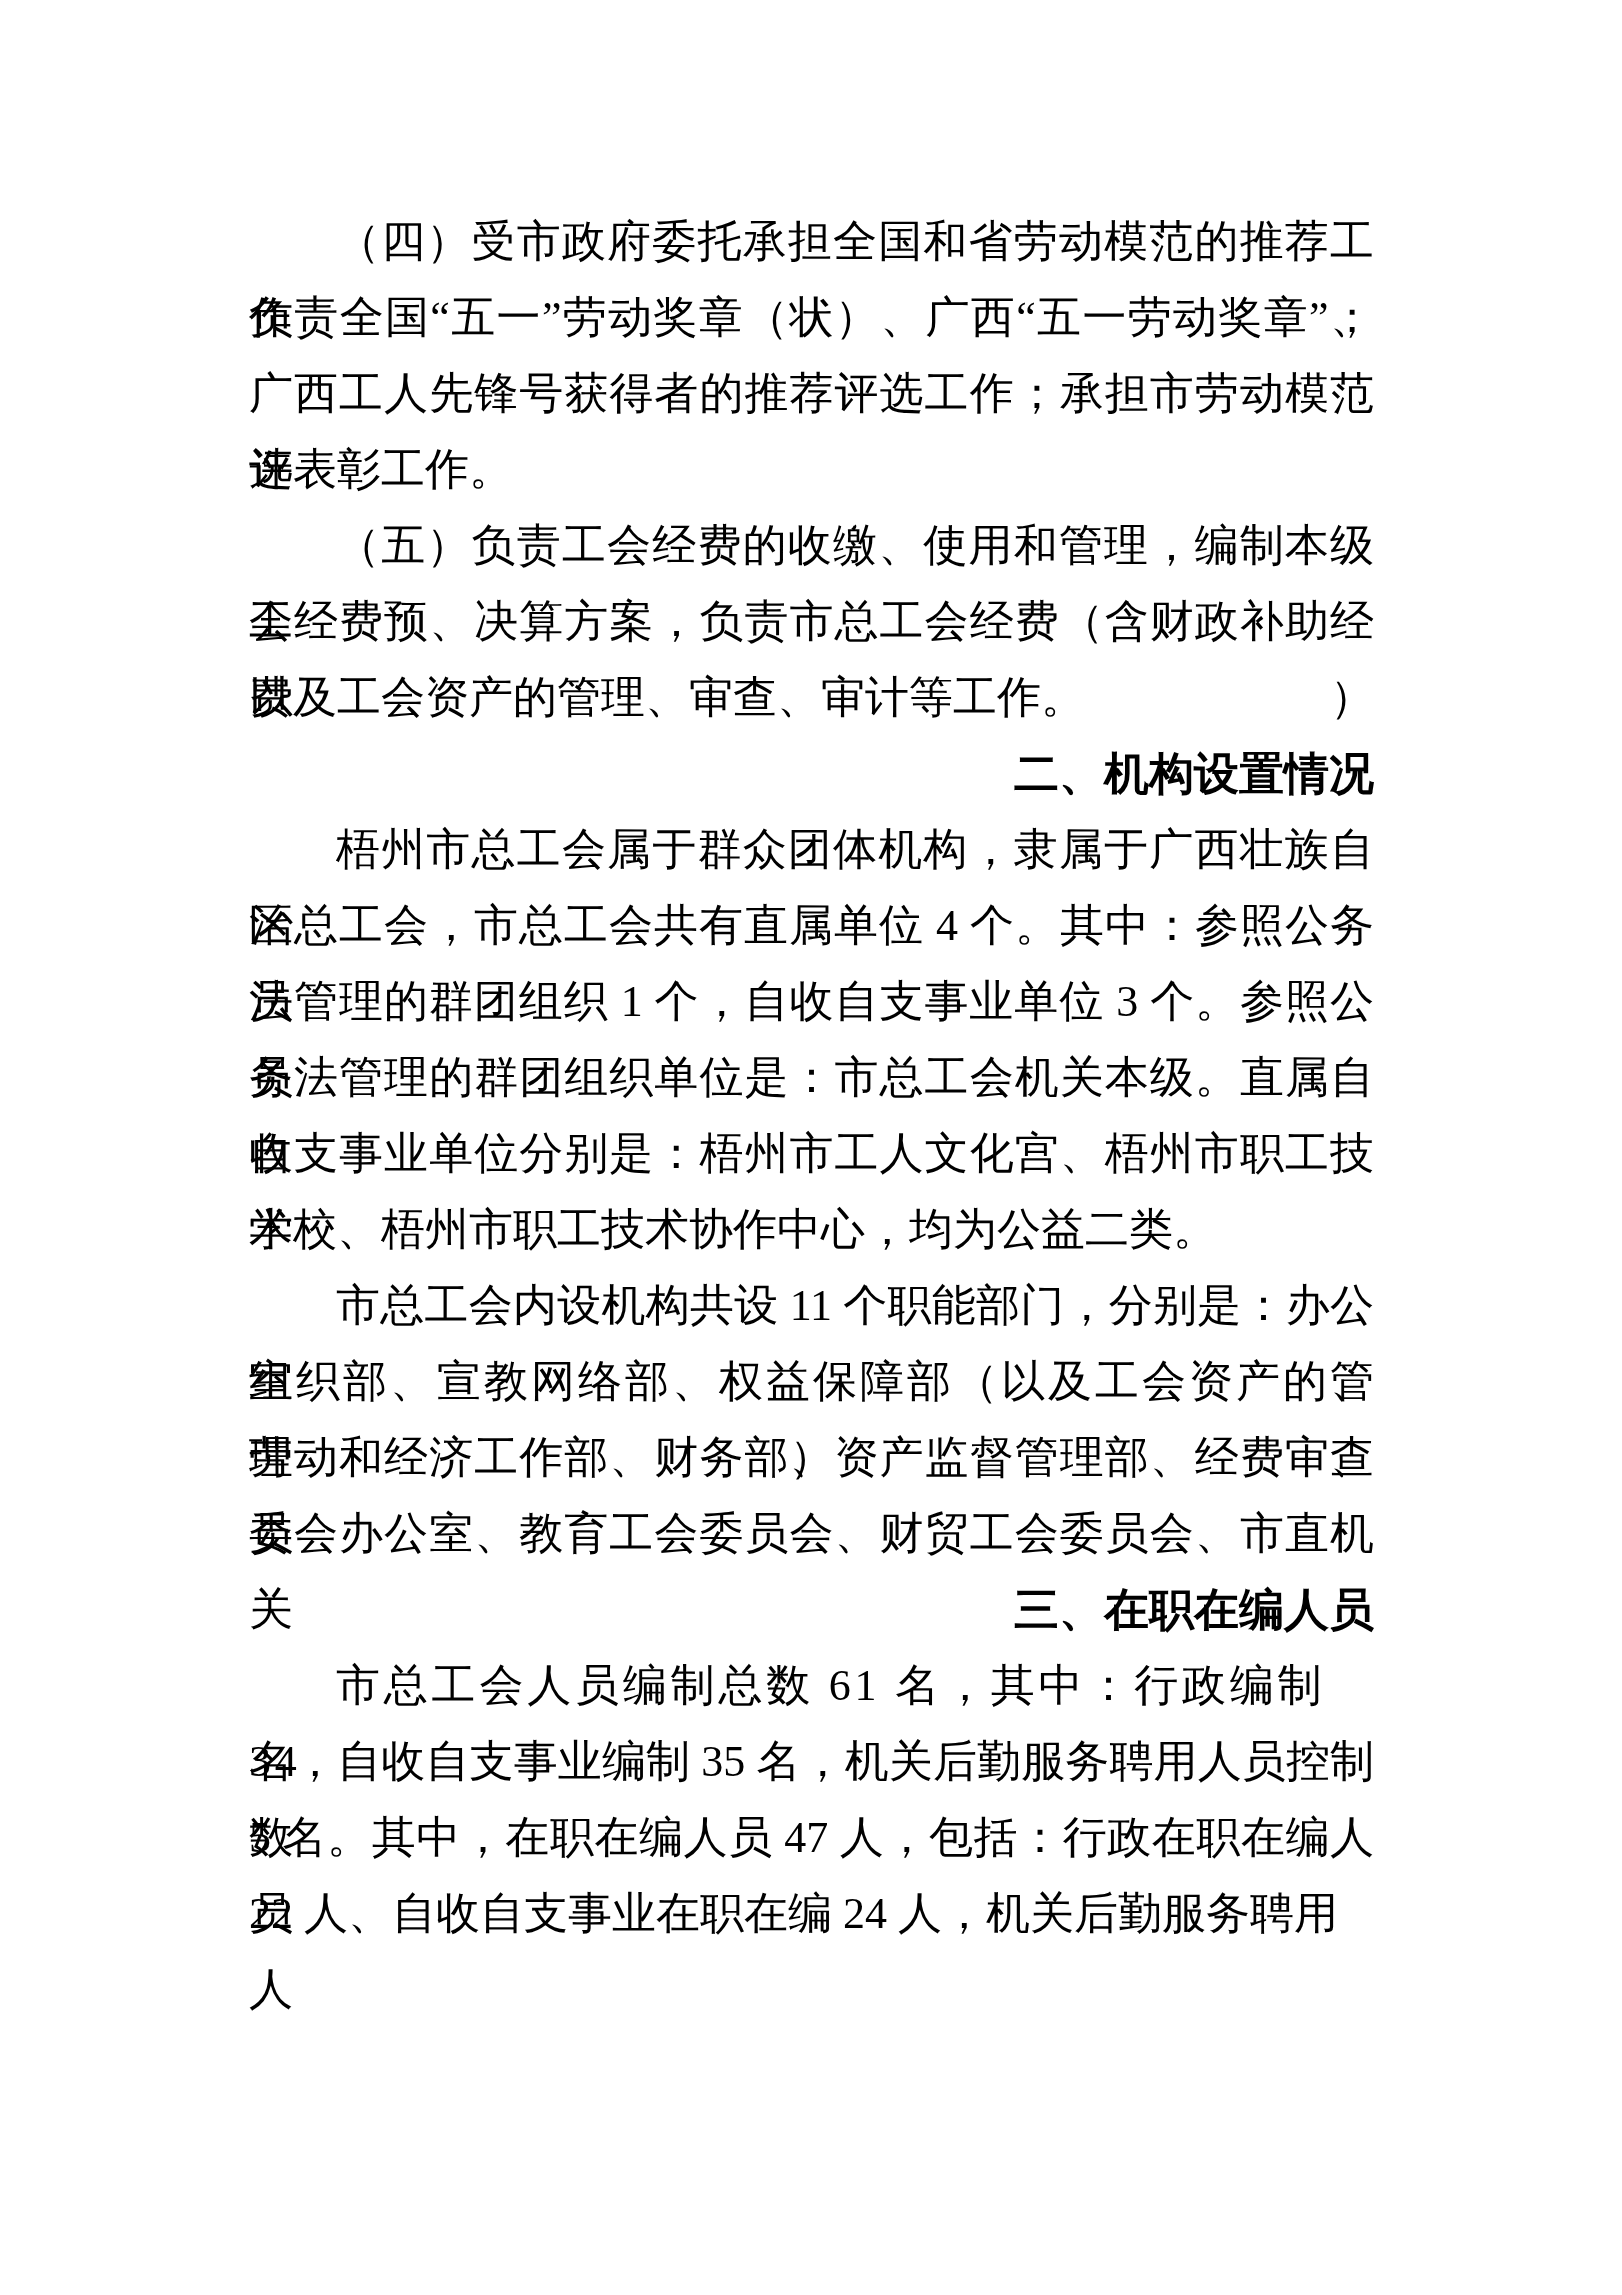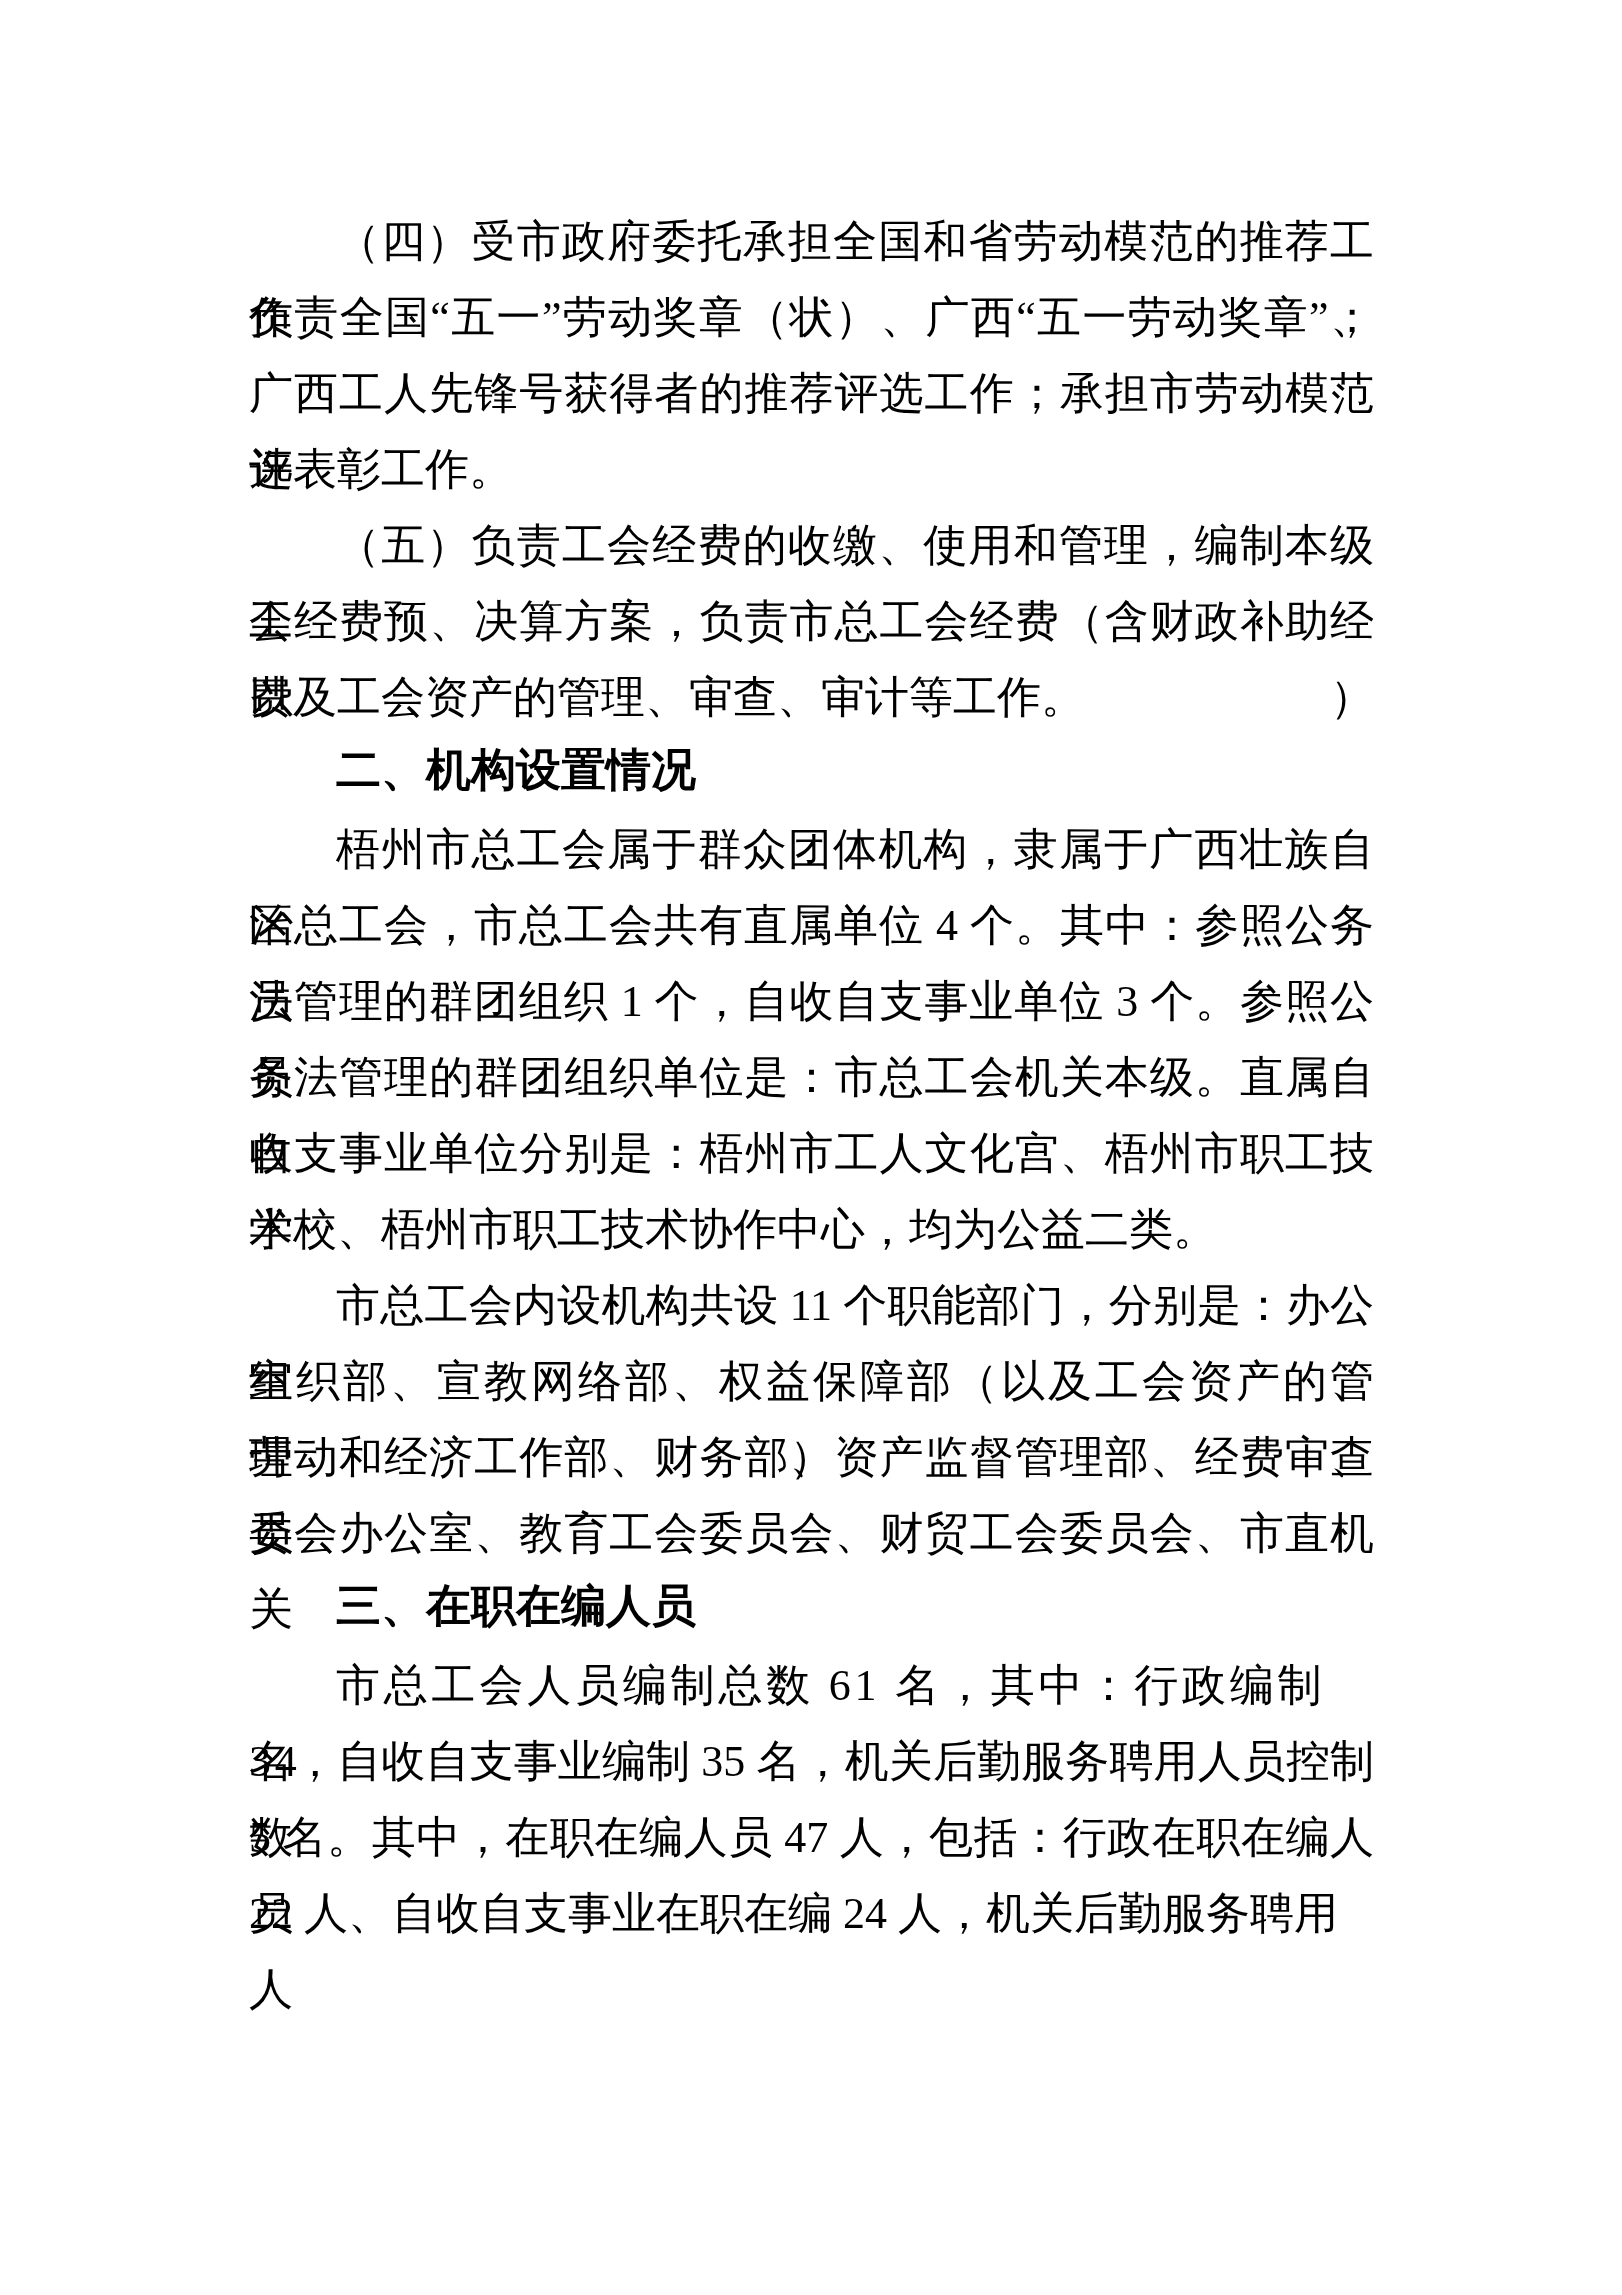--- a/index.html
+++ b/index.html
@@ -27,26 +27,26 @@
   
   .j {
     text-align: justify;
     text-align-last: justify;
     text-justify: inter-character;
   }
   
   .ind { text-indent: 87px; }
   
   .hd {
-    font-family: Liberation Mono, monospace;
+    font-family: Liberation Sans, sans-serif;
     font-weight: bold;
     font-size: 45px;
     line-height: 76px;
     height: 76px;
-    text-align: left;
+    text-align: right;
   }
   
   .sp { letter-spacing: 3.8px; }
 </style>
 </head>
 <body>
 
 <div class="page">
   <div class="text-block">
     <div class="ln ind j">（四）受市政府委托承担全国和省劳动模范的推荐工作；</div>

